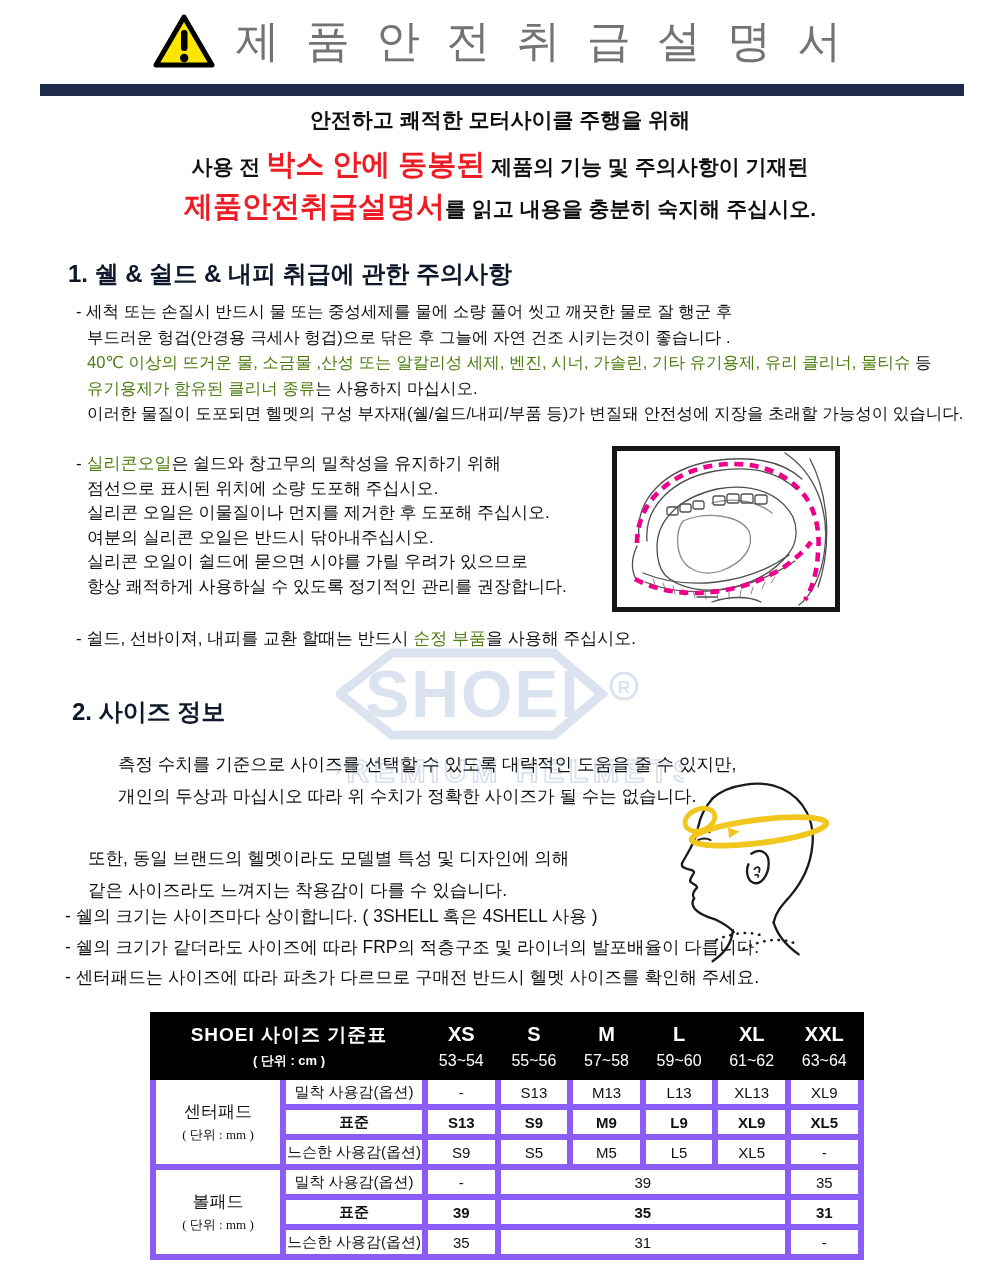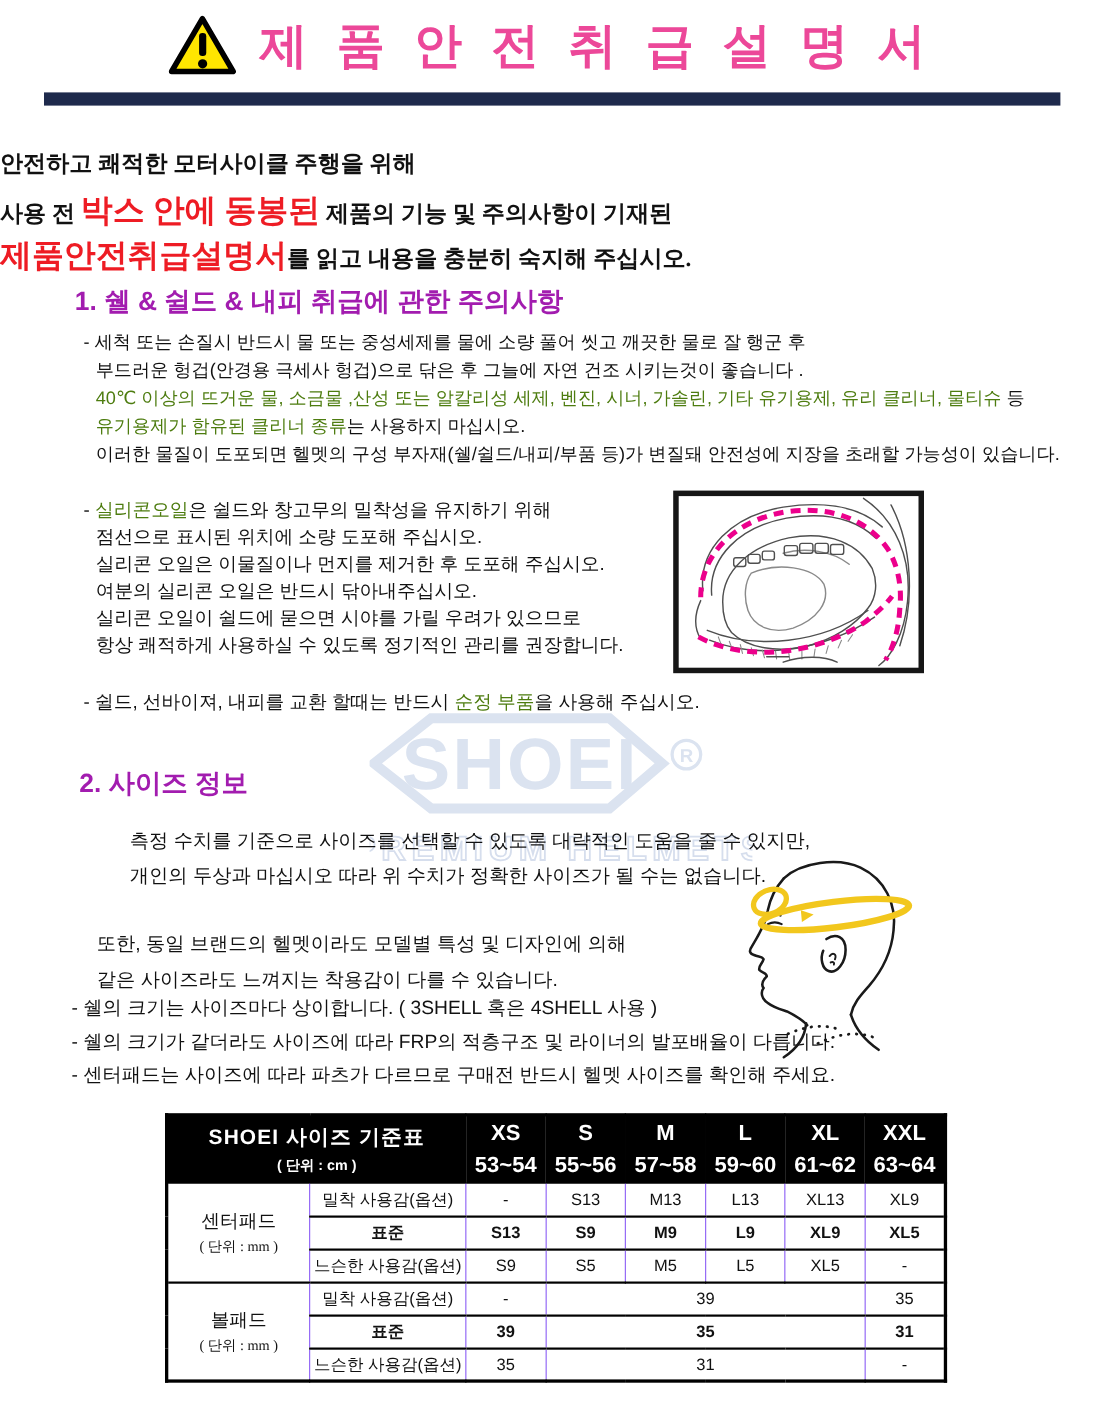--- a/index.html
+++ b/index.html
@@ -2,34 +2,34 @@
 <html lang="ko"><head>
 <meta charset="utf-8">
 <style>
   * { margin:0; padding:0; box-sizing:border-box; }
   html,body { background:#ffffff; }
   body { font-family:"Liberation Sans","DejaVu Sans",sans-serif; color:#111; }
   .page { position:relative; width:1000px; height:1286px; background:#fff; overflow:hidden; margin:0 auto; }
 
   
   .title-row { position:absolute; top:12px; left:0; width:100%; display:flex; align-items:center; justify-content:center; gap:20px; }
-  .title-row h1 { font-size:44px; font-weight:700; letter-spacing:7px; color:#ec4899; white-space:nowrap; }
+  .title-row h1 { font-size:44px; font-weight:400; letter-spacing:7px; color:#737373; white-space:nowrap; }
   .warn-svg { width:64px; height:58px; flex:0 0 auto; }
   .navy-bar { position:absolute; left:40px; top:84px; width:924px; height:12px; background:#1e2a4c; }
 
   
-  .intro { position:absolute; top:134px; left:0; width:100%; font-weight:700;font-family:Liberation Serif, serif; }
+  .intro { position:absolute; top:106px; left:0; width:100%; text-align:center; font-weight:700; }
   .intro .l1 { font-size:21px; margin-bottom:13px; }
   .intro .l2 { font-size:21px; margin-bottom:5px; line-height:34px; }
   .intro .l3 { font-size:21px; line-height:34px; }
   .red { color:#4d7c0f; }
   .red-big { color:#ee1c24; font-size:29px; font-weight:800; }
 
   
-  .sec-h { position:absolute; font-size:24px; font-weight:800; color:#a21caf; white-space:nowrap; }
+  .sec-h { position:absolute; font-size:24px; font-weight:800; color:#0f172a; white-space:nowrap; }
   #sec1-h { left:68px; top:258px; }
   #sec2-h { left:72px; top:696px; }
 
   
   .care { position:absolute; left:76px; top:299px; width:900px; font-size:16.5px; line-height:25.5px; }
   .care .indent, .sil .indent { padding-left:11px; }
   .sil { position:absolute; left:76px; top:452px; width:540px; font-size:17px; line-height:24.5px; }
   .genuine { position:absolute; left:76px; top:627px; font-size:17px; }
 
   
@@ -45,27 +45,27 @@
   #s2p2 { top:748px;margin-left:30px; }
   #s2p3 { top:842px; }
   .bullets { position:absolute; left:65px; top:901px; font-size:17.5px; line-height:30.5px; white-space:nowrap; }
 
   
   .head-fig { position:absolute; left:668px; top:776px; width:184px; height:196px; }
   .head-fig svg { width:100%; height:100%; display:block; }
 
   
   .size-table { position:absolute; left:150px; top:1012px; width:708px; border-collapse:collapse; table-layout:fixed; }
-  .size-table th, .size-table td { border:1px solid #8b5cf6; text-align:center; vertical-align:middle; padding:0; }
+  .size-table th, .size-table td { border:6px solid #8b5cf6; text-align:center; vertical-align:middle; padding:0; }
   .size-table { border:3px solid #000; }
   .size-table thead th { background:#000; color:#fff; border-color:#000; height:62px; }
   .th-title .tt { font-size:19px; font-weight:700; letter-spacing:1px; }
   .th-title .tu { font-size:13px; font-weight:700; margin-top:4px; }
   .col-h .cn { font-size:20px; font-weight:700; }
-  .col-h .cr { font-size:20px; font-weight:700; margin-top:6px; }
+  .col-h .cr { font-size:16px; font-weight:400; margin-top:6px; }
   .size-table tbody td { height:30px; font-size:15px; color:#111; background:#fff;text-align:center; }
   .size-table td.group { font-size:17px; }
   .size-table td.group .gu { font-size:13px; margin-top:3px;font-family:Liberation Serif, serif; }
   .size-table tr.std td { font-weight:700; border-top:2px solid #000; border-bottom:2px solid #000; }
   .size-table tr.group-start td { border-top:2px solid #000; }
 </style>
 </head>
 <body>
 
 <div class="page">

